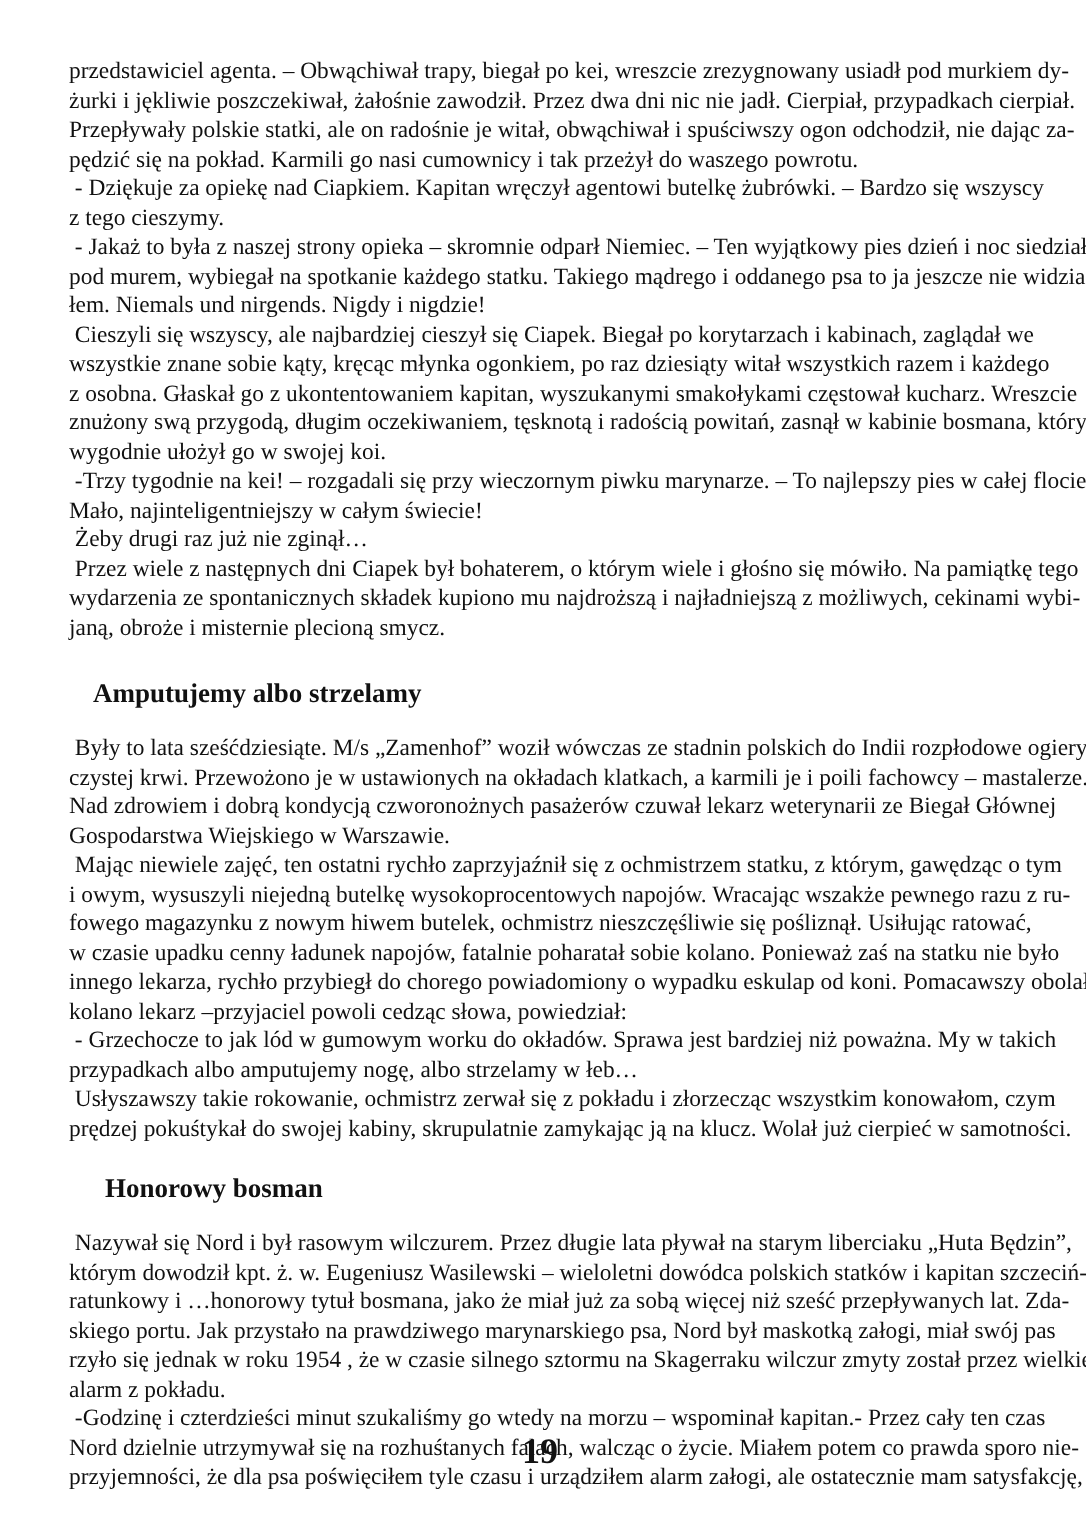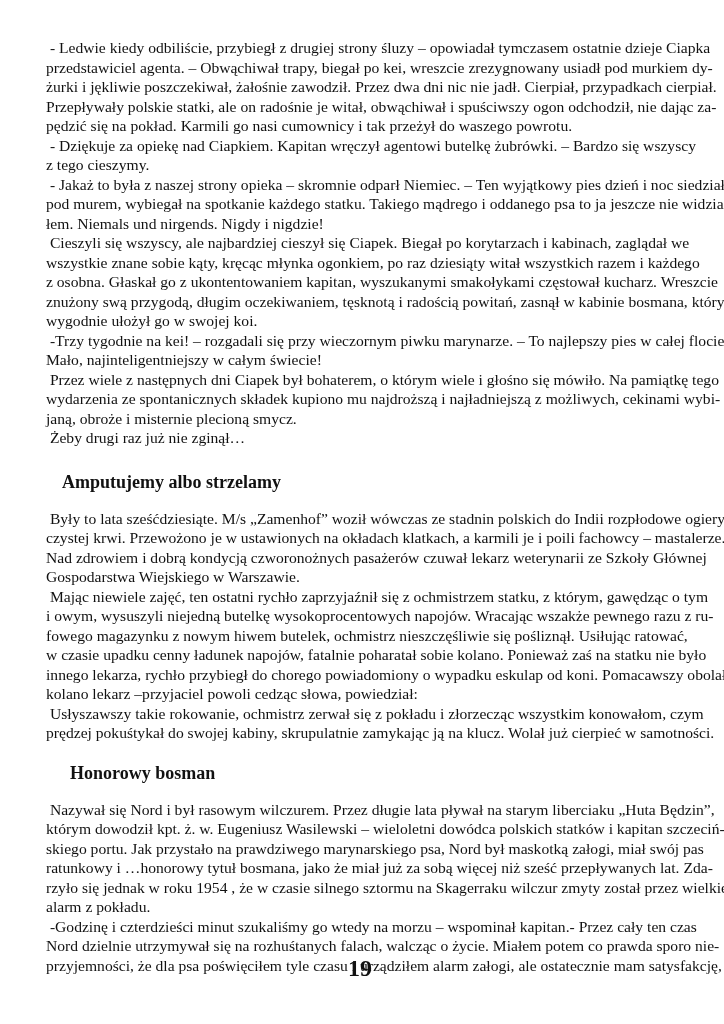--- a/index.html
+++ b/index.html
@@ -23,21 +23,20 @@
       font-family: "Liberation Serif", serif; font-weight: bold; font-size: 24px; color: #111;
     }
   </style>
 </head>
 <body>
 
 <div class="page">
 
   <div id="s1">
       <div class="p">
-        <span class="line">&nbsp;- Ledwie kiedy odbiliście, przybiegł z drugiej strony śluzy – opowiadał tymczasem ostatnie dzieje Ciapka</span>
         <span class="line">przedstawiciel agenta. – Obwąchiwał trapy, biegał po kei, wreszcie zrezygnowany usiadł pod murkiem dy-</span>
         <span class="line">żurki i jękliwie poszczekiwał, żałośnie zawodził. Przez dwa dni nic nie jadł. Cierpiał, przypadkach cierpiał.</span>
         <span class="line">Przepływały polskie statki, ale on radośnie je witał, obwąchiwał i spuściwszy ogon odchodził, nie dając za-</span>
         <span class="line last">pędzić się na pokład. Karmili go nasi cumownicy i tak przeżył do waszego powrotu.</span>
       </div>
       <div class="p">
         <span class="line">&nbsp;- Dziękuje za opiekę nad Ciapkiem. Kapitan wręczył agentowi butelkę żubrówki. – Bardzo się wszyscy</span>
         <span class="line last">z tego cieszymy.</span>
       </div>
       <div class="p">
@@ -50,58 +49,62 @@
         <span class="line">wszystkie znane sobie kąty, kręcąc młynka ogonkiem, po raz dziesiąty witał wszystkich razem i każdego</span>
         <span class="line">z osobna. Głaskał go z ukontentowaniem kapitan, wyszukanymi smakołykami częstował kucharz. Wreszcie</span>
         <span class="line">znużony swą przygodą, długim oczekiwaniem, tęsknotą i radością powitań, zasnął w kabinie bosmana, który</span>
         <span class="line last">wygodnie ułożył go w swojej koi.</span>
       </div>
       <div class="p">
         <span class="line">&nbsp;-Trzy tygodnie na kei! – rozgadali się przy wieczornym piwku marynarze. – To najlepszy pies w całej flocie.</span>
         <span class="line last">Mało, najinteligentniejszy w całym świecie!</span>
       </div>
       <div class="p">
+        <span class="line last">&nbsp;Żeby drugi raz już nie zginął…</span>
+      </div>
+      <div class="p">
         <span class="line">&nbsp;Przez wiele z następnych dni Ciapek był bohaterem, o którym wiele i głośno się mówiło. Na pamiątkę tego</span>
         <span class="line">wydarzenia ze spontanicznych składek kupiono mu najdroższą i najładniejszą z możliwych, cekinami wybi-</span>
         <span class="line last">janą, obroże i misternie plecioną smycz.</span>
-      </div>
-      <div class="p">
-        <span class="line last">&nbsp;Żeby drugi raz już nie zginął…</span>
       </div>
     </div>
 
   <h2 class="heading" style="margin-top:23px;">Amputujemy albo strzelamy</h2>
   <div id="s2" style="margin-top:1px;">
       <div class="p">
         <span class="line">&nbsp;Były to lata sześćdziesiąte. M/s „Zamenhof” woził wówczas ze stadnin polskich do Indii rozpłodowe ogiery</span>
         <span class="line">czystej krwi. Przewożono je w ustawionych na okładach klatkach, a karmili je i poili fachowcy – mastalerze.</span>
-        <span class="line">Nad zdrowiem i dobrą kondycją czworonożnych pasażerów czuwał lekarz weterynarii ze Szkoły Głównej</span>
+        <span class="line">Nad zdrowiem i dobrą kondycją czworonożnych pasażerów czuwał lekarz weterynarii ze Biegał Głównej</span>
         <span class="line last">Gospodarstwa Wiejskiego w Warszawie.</span>
       </div>
       <div class="p">
         <span class="line">&nbsp;Mając niewiele zajęć, ten ostatni rychło zaprzyjaźnił się z ochmistrzem statku, z którym, gawędząc o tym</span>
         <span class="line">i owym, wysuszyli niejedną butelkę wysokoprocentowych napojów. Wracając wszakże pewnego razu z ru-</span>
         <span class="line">fowego magazynku z nowym hiwem butelek, ochmistrz nieszczęśliwie się pośliznął. Usiłując ratować,</span>
         <span class="line">w czasie upadku cenny ładunek napojów, fatalnie poharatał sobie kolano. Ponieważ zaś na statku nie było</span>
         <span class="line">innego lekarza, rychło przybiegł do chorego powiadomiony o wypadku eskulap od koni. Pomacawszy obolałe</span>
         <span class="line last">kolano lekarz –przyjaciel powoli cedząc słowa, powiedział:</span>
+      </div>
+      <div class="p">
+        <span class="line">&nbsp;- Grzechocze to jak lód w gumowym worku do okładów. Sprawa jest bardziej niż poważna. My w takich</span>
+        <span class="line last">przypadkach albo amputujemy nogę, albo strzelamy w łeb…</span>
       </div>
       <div class="p">
         <span class="line">&nbsp;Usłyszawszy takie rokowanie, ochmistrz zerwał się z pokładu i złorzecząc wszystkim konowałom, czym</span>
         <span class="line last">prędzej pokuśtykał do swojej kabiny, skrupulatnie zamykając ją na klucz. Wolał już cierpieć w samotności.</span>
       </div>
     </div>
 
   <h2 class="heading" style="margin-top:19px; padding-left:8px;">Honorowy bosman</h2>
   <div id="s3" style="margin-top:16px;">
       <div class="p">
         <span class="line">&nbsp;Nazywał się Nord i był rasowym wilczurem. Przez długie lata pływał na starym liberciaku „Huta Będzin”,</span>
         <span class="line">którym dowodził kpt. ż. w. Eugeniusz Wasilewski – wieloletni dowódca polskich statków i kapitan szczeciń-</span>
+        <span class="line">ratunkowy i …honorowy tytuł bosmana, jako że miał już za sobą więcej niż sześć przepływanych lat. Zda-</span>
         <span class="line">skiego portu. Jak przystało na prawdziwego marynarskiego psa, Nord był maskotką załogi, miał swój pas</span>
-        <span class="line">ratunkowy i …honorowy tytuł bosmana, jako że miał już za sobą więcej niż sześć przepływanych lat. Zda-</span>
         <span class="line">rzyło się jednak w roku 1954 , że w czasie silnego sztormu na Skagerraku wilczur zmyty został przez wielkie</span>
         <span class="line last">alarm z pokładu.</span>
       </div>
       <div class="p">
         <span class="line">&nbsp;-Godzinę i czterdzieści minut szukaliśmy go wtedy na morzu – wspominał kapitan.- Przez cały ten czas</span>
         <span class="line">Nord dzielnie utrzymywał się na rozhuśtanych falach, walcząc o życie. Miałem potem co prawda sporo nie-</span>
         <span class="line last">przyjemności, że dla psa poświęciłem tyle czasu i urządziłem alarm załogi, ale ostatecznie mam satysfakcję,</span>
       </div>
     </div>
 

